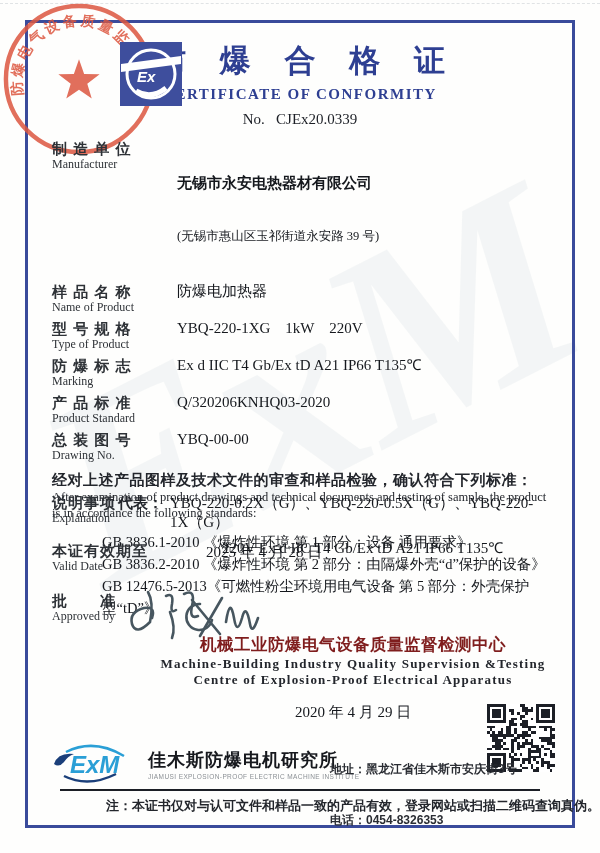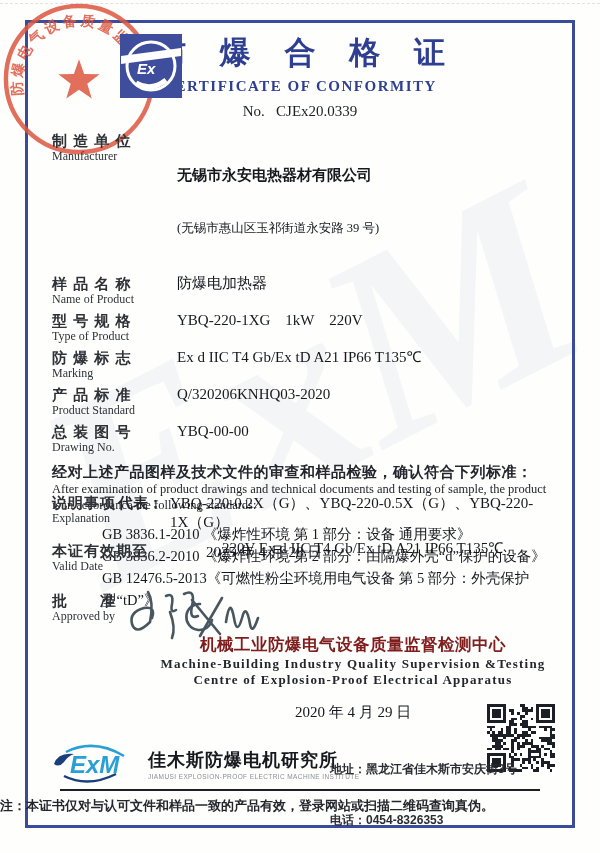--- a/index.html
+++ b/index.html
@@ -14,21 +14,21 @@
   .frame {
     position:absolute; top:20px; left:25px; right:25px; bottom:25px;
     border:3px solid #3a4b9b;
   }
   .watermark {
     position:absolute; top:230px; left:-30px; width:680px;
     text-align:center; font-size:270px; font-weight:bold; font-style:italic;
     color:#9fb2bd; opacity:.10; transform:rotate(-27deg);
     font-family:"Liberation Serif", serif; pointer-events:none; z-index:0;
   }
-  .content { position:absolute; top:20px; left:25px; right:25px; bottom:25px; padding:12px 27px 0 27px; z-index:1; }
+  .content { position:absolute; top:20px; left:25px; right:25px; bottom:25px; padding:20px 27px 0 27px; z-index:1; }
 
   
   .hdr { position:relative; text-align:center; }
   .ex-logo { position:absolute; left:68px; top:2px; width:62px; height:64px; }
   .title { color:#2e3f92; font-size:31px; font-weight:bold; letter-spacing:13px; padding-left:13px;
            font-family:"Liberation Serif", serif; line-height:42px; }
   .cert-en { color:#2e3f92; font-size:15px; font-weight:bold; letter-spacing:1.5px; margin-top:4px;
              font-family:"Liberation Serif", serif; }
   .cert-no { color:#1c1f26; font-size:15px; margin-top:8px; font-family:"Liberation Serif", serif; white-space:pre; }
 
@@ -69,21 +69,21 @@
   .stamp { top:563px; left:327px; width:158px; height:158px; z-index:2; opacity:.85; }
 
   
   .qr { top:704px; left:487px; width:68px; height:68px; }
   .f-logo-row { top:742px; left:52px; display:flex; align-items:center; }
   .inst { margin-left:8px; }
   .inst-cn { font-size:18px; font-weight:bold; color:#17191e; letter-spacing:1px; }
   .inst-en { font-size:6.5px; color:#8a8f94; letter-spacing:.4px; margin-top:1px; }
   .contact { top:727px; left:330px; font-size:12px; font-weight:bold; color:#2a2d33; line-height:17px; white-space:pre; }
   .f-rule { top:789px; left:60px; width:480px; border-top:2px solid #1c1f26; }
-  .f-note { top:797px; left:0; width:100%; text-align:left; font-size:13px; font-weight:bold; color:#23262c; }
+  .f-note { top:797px; left:0; width:100%; text-align:right; font-size:13px; font-weight:bold; color:#23262c; }
   svg text { font-family:"Liberation Sans", sans-serif; }
 </style>
 </head>
 <body>
 
 <div class="page">
   <div class="scan-edge"></div>
   <div class="watermark">ExM</div>
   <div class="frame"></div>
 

